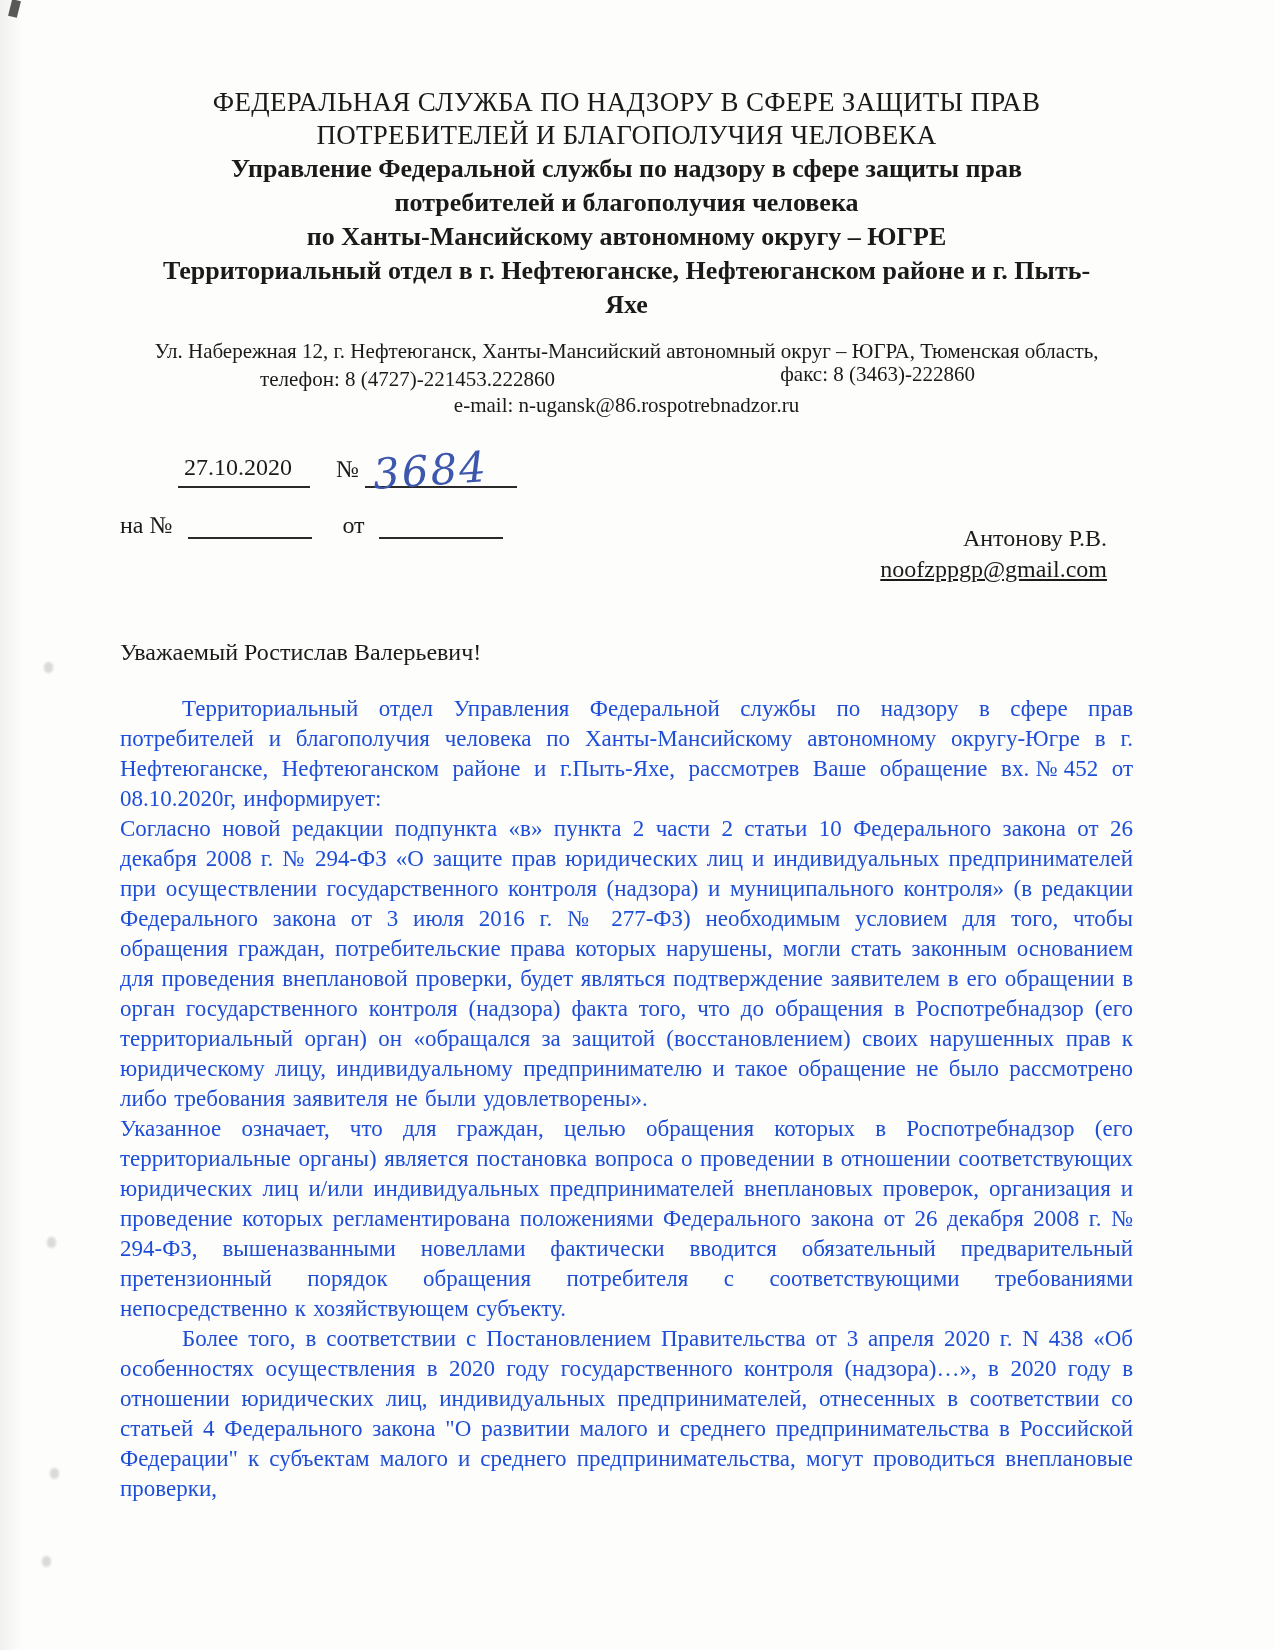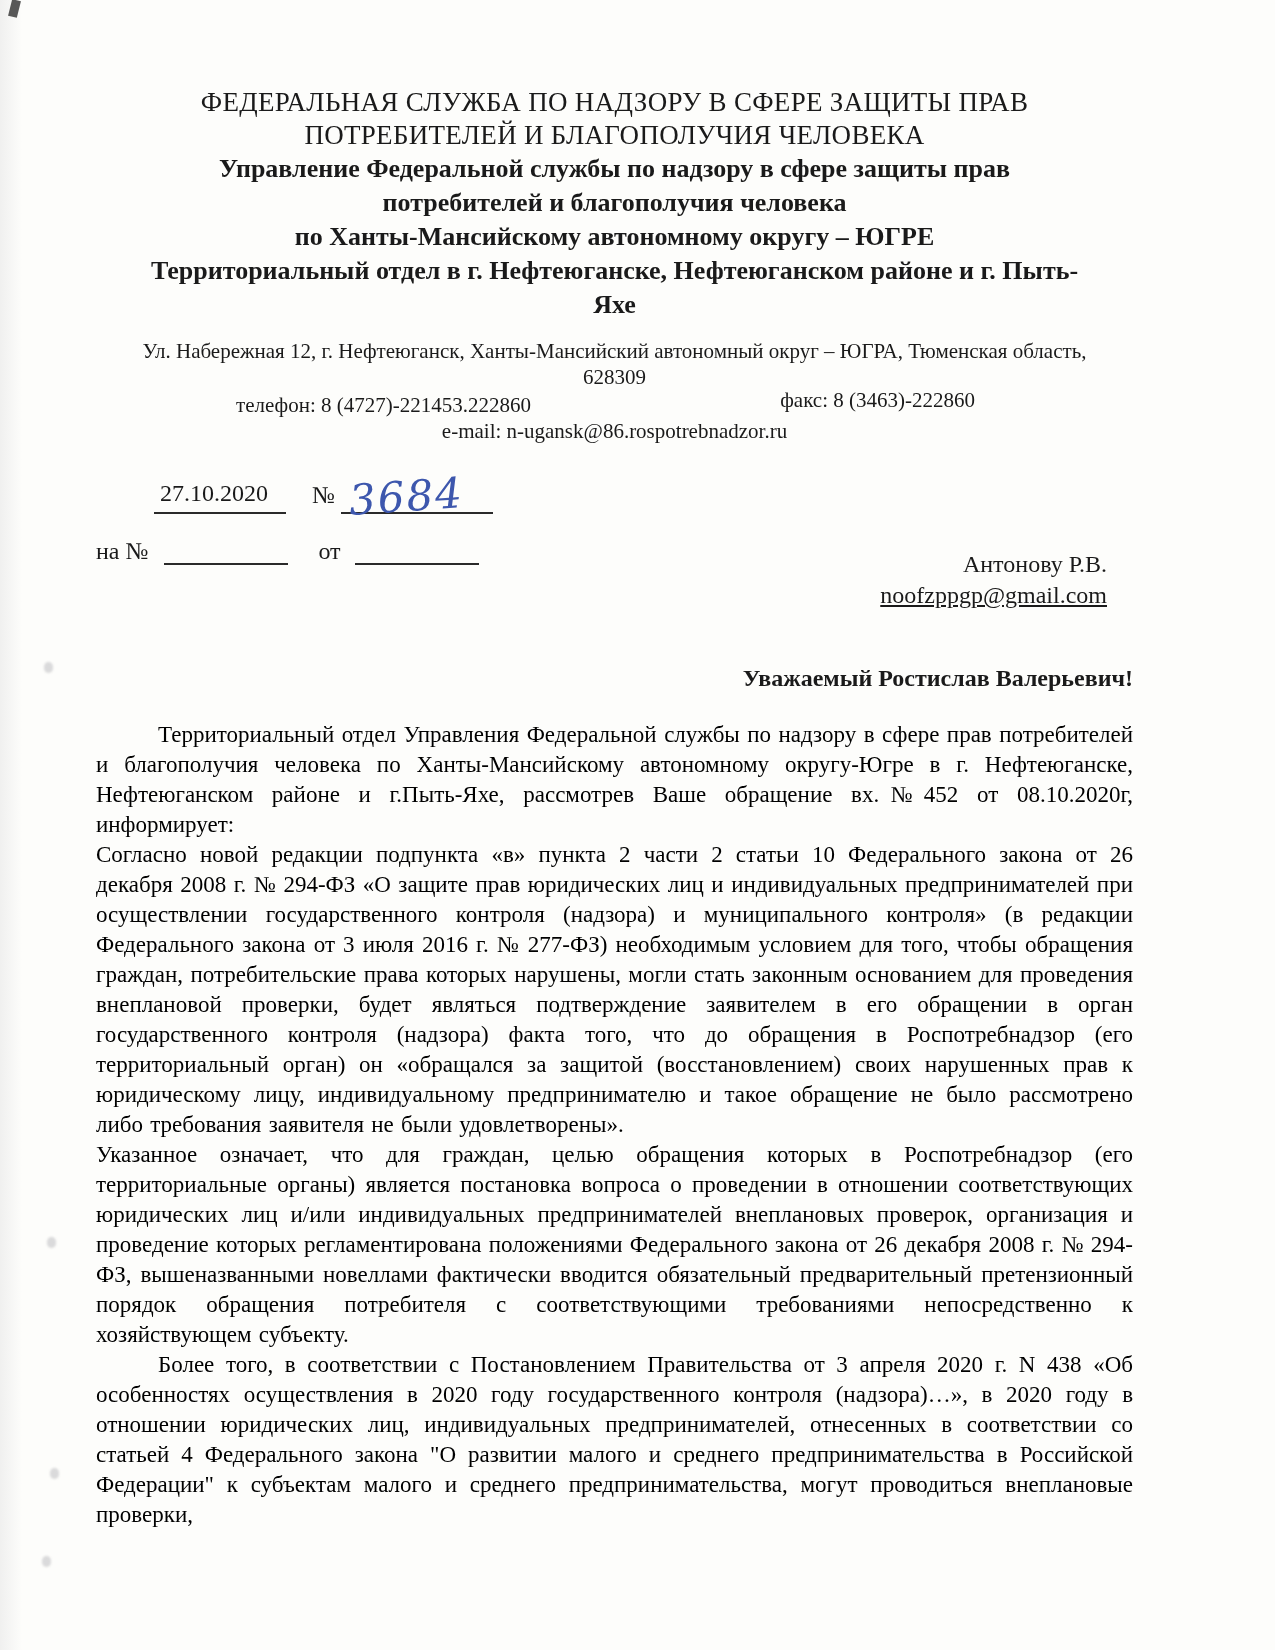--- a/index.html
+++ b/index.html
@@ -7,21 +7,21 @@
 
   .page {
     position: relative;
     width: 1275px;
     height: 1650px;
     background: #fdfdfb;
     font-family: "Liberation Serif", "DejaVu Serif", serif;
     color: #1a1a1a;
     overflow: hidden;
   }
-  .content { padding: 86px 142px 0 96px; }
+  .content { padding: 86px 142px 0 120px; }
 
   
   .letterhead { text-align: center; }
   .agency {
     font-size: 27px; line-height: 33px; letter-spacing: .3px;
     max-width: 880px; margin: 0 auto;
   }
   .dept {
     font-weight: bold; font-size: 26px; line-height: 34px;
     max-width: 880px; margin: 0 auto;
@@ -50,22 +50,22 @@
   .na-row { margin-top: 24px; font-size: 24px; display: flex; align-items: flex-end; }
   .blank { width: 124px; border-bottom: 2px solid #2a2a2a; height: 26px; }
   .blank.b1 { margin: 0 30px 0 16px; }
   .blank.b2 { margin-left: 14px; }
 
   
   .recipient { margin-top: -16px; text-align: right; padding-right: 26px; font-size: 24px; line-height: 31px; }
   .recipient-email { text-decoration: underline; }
 
   
-  .salutation { margin-top: 54px; text-align: right; font-size: 24px; font-weight: bold; }
-  .body-text { margin-top: 28px; font-size: 23px; line-height: 30px; text-align: justify; color: #000000; }
+  .salutation { margin-top: 54px; text-align: left; font-size: 24px; }
+  .body-text { margin-top: 28px; font-size: 23px; line-height: 30px; text-align: justify; color: #1d4ed8; }
   .para { margin: 0; word-spacing: 1.5px; }
   .para.indent { text-indent: 62px; }
 
   
   .artifact { position: absolute; }
   .corner-mark { left: 10px; top: 0; width: 9px; height: 17px; background: #2f2f2f; transform: rotate(14deg); opacity: .8; }
   .speck { width: 9px; height: 11px; background: #9a9aa0; opacity: .35; border-radius: 45%; filter: blur(1px); }
   .speck.s1 { left: 44px; top: 662px; }
   .speck.s2 { left: 47px; top: 1237px; }
   .speck.s3 { left: 50px; top: 1468px; }
@@ -89,21 +89,20 @@
 
     <header class="letterhead">
       <div class="agency">ФЕДЕРАЛЬНАЯ СЛУЖБА ПО НАДЗОРУ В СФЕРЕ ЗАЩИТЫ ПРАВ ПОТРЕБИТЕЛЕЙ И БЛАГОПОЛУЧИЯ ЧЕЛОВЕКА</div>
       <div class="dept">Управление Федеральной службы по надзору в сфере защиты прав потребителей и благополучия человека</div>
       <div class="dept region">по Ханты-Мансийскому автономному округу – ЮГРЕ</div>
       <div class="dept territorial">Территориальный отдел в г. Нефтеюганске, Нефтеюганском районе и г. Пыть-Яхе</div>
     </header>
 
     <div class="contact">
       <div>Ул. Набережная 12, г. Нефтеюганск, Ханты-Мансийский автономный округ – ЮГРА, Тюменская область,</div>
-      <div>628309</div>
       <div class="phone-row">
         <span>телефон: 8 (4727)-221453.222860</span>
         <span class="fax">факс: 8 (3463)-222860</span>
       </div>
       <div>e-mail: n-ugansk@86.rospotrebnadzor.ru</div>
     </div>
 
     <div class="ref-row">
       <span class="ref-date">27.10.2020</span>
       <span class="ref-no">№</span>

